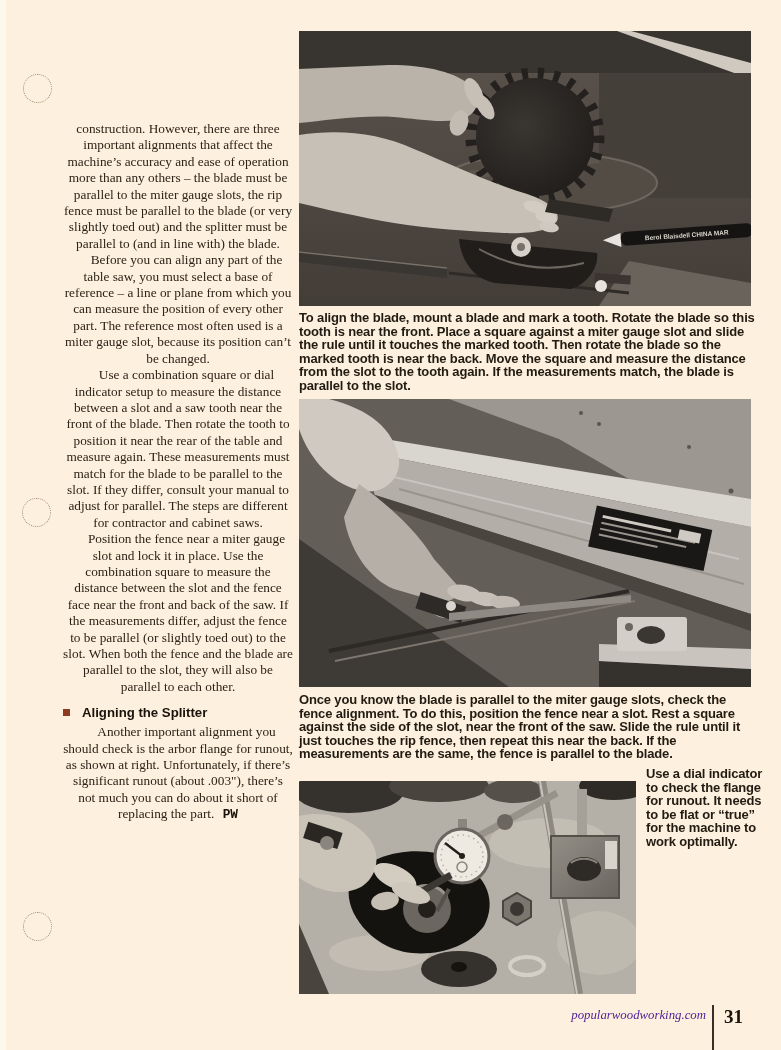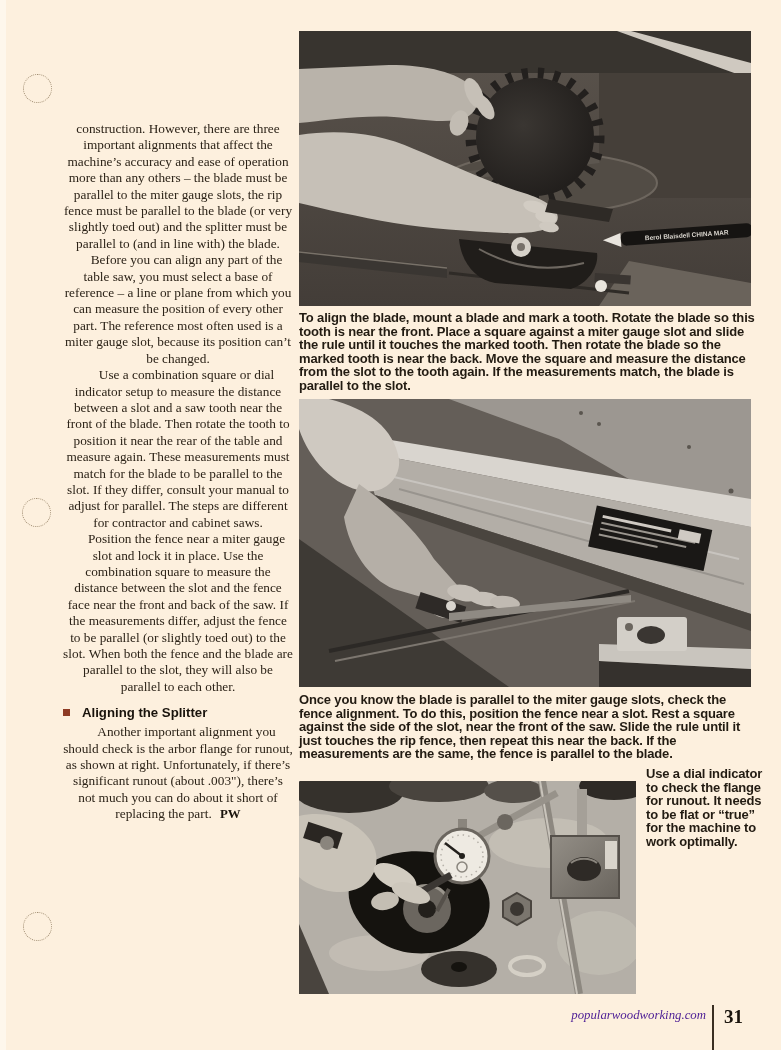--- a/index.html
+++ b/index.html
@@ -13,21 +13,21 @@
        border-radius:50%;}
   
   .column{position:absolute;left:63px;top:121px;width:230px;color:#2c2318;}
   .column p{margin:0;font-size:13.3px;line-height:16.4px;text-align:center;}
   .column p.indent{text-indent:17px;}
   h2{margin:10px 0 4px 0;font-family:"Liberation Sans",sans-serif;
      font-weight:700;font-size:13.2px;color:#19130c;display:flex;
      align-items:center;}
   .bullet{display:inline-block;width:7px;height:7px;background:#8e3b24;
      margin-right:12px;flex:0 0 auto;}
-  .pw{font-family:Liberation Serif, serif;font-weight:700;
+  .pw{font-family:Liberation Mono, monospace;font-weight:700;
      font-size:12.8px;margin-left:5px;color:#19130c;}
   
   .photo{position:absolute;display:block;}
   .caption{position:absolute;font-family:"Liberation Sans",sans-serif;
      font-weight:700;font-size:13px;line-height:13.6px;color:#221b12;
      letter-spacing:-0.15px;}
   
   .footer-site{position:absolute;left:540px;top:1008px;width:166px;
      text-align:right;font-style:italic;font-size:12.8px;color:#4c1d95;}
   .footer-rule{position:absolute;left:712px;top:1005px;width:1.5px;

